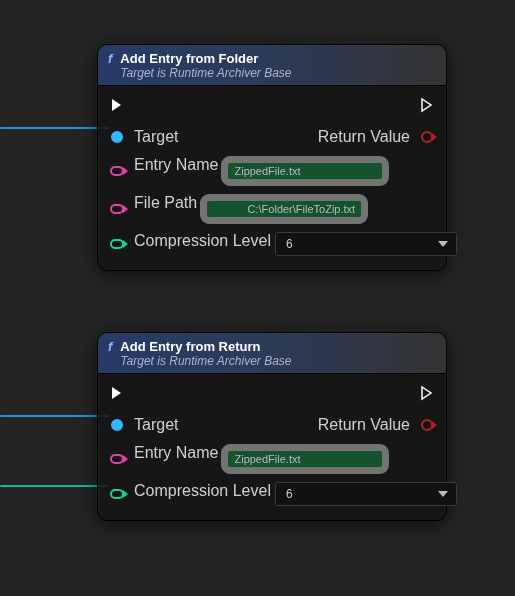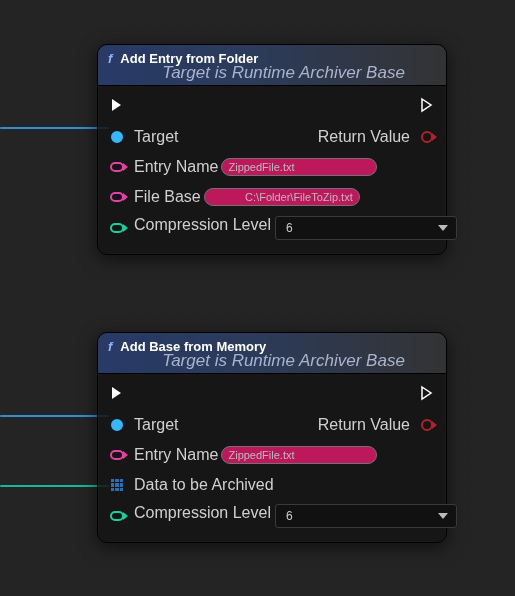--- a/index.html
+++ b/index.html
@@ -48,41 +48,41 @@
   .fn-icon {
     color:#8fb2ff;
     font-style: italic;
     font-weight:700;
     font-size:13px;
     line-height:14px;
     padding-top:1px;
   }
   .hdr-text { display:flex; flex-direction:column; }
   .hdr-title { color:#fff; font-weight:600; font-size:13px; line-height:15px; }
-  .hdr-sub   { color:#a9b4cc; font-style:italic; font-size:17px; line-height:14px;margin-left:42px; }
+  .hdr-sub   { color:#a9b4cc; font-style:italic; font-size:12px; line-height:14px; }
 
   .node-body { padding: 8px 10px 14px 10px; position:relative; }
 
   .row {
     position: relative;
     min-height: 22px;
     display:flex;
     align-items:center;
     margin-bottom: 8px;
   }
   .row.exec { justify-content: space-between; margin-bottom:10px; }
   .row .left { display:flex; align-items:center; gap:8px; flex:1; }
   .row .right { display:flex; align-items:center; gap:8px;padding-left:24px; }
 
   .label { color:#d0d0d0; font-size:16px; white-space:nowrap; }
 
   .stack { display:flex; flex-direction:row; gap:3px; }
   .field {
-    background:#be185d;
-    border:1px solid #737373;
+    background:#14532d;
+    border:7px solid #737373;
     border-radius:9px;
     color:#bbb;
     font-size:11px;
     padding:2px 6px;
     min-width: 78px;
     outline:none;
   }
   .dropdown {
     background:#111;
     border:1px solid #3a3a3a;
@@ -214,21 +214,21 @@
         </div>
       </div>
     </div>
 
     <div class="row">
       <div class="left">
         <div class="pin-slot">
             <span class="pill-pin"></span>
           </div>
         <div class="stack">
-          <span class="label">File Base</span>
+          <span class="label">File Path</span>
           <input class="field" style="min-width: 132px; text-align: right;" value="C:\Folder\FileToZip.txt">
         </div>
       </div>
     </div>
 
     <div class="row" style="margin-bottom:0;">
       <div class="left">
         <div class="pin-slot">
             <span class="pill-pin green"></span>
           </div>
@@ -241,21 +241,21 @@
         </div>
       </div>
     </div>
   </div>
 </div>
 
 <div class="node" style="left:97px; top:332px;">
   <div class="node-header">
     <span class="fn-icon">f</span>
     <div class="hdr-text">
-      <span class="hdr-title">Add Base from Memory</span>
+      <span class="hdr-title">Add Entry from Return</span>
       <span class="hdr-sub">Target is Runtime Archiver Base</span>
     </div>
   </div>
   <div class="node-body">
 
     <div class="row exec">
       <div class="left">
         <div class="pin-slot">
           <span class="exec-pin">
             <svg viewBox="0 0 16 16">
@@ -295,38 +295,20 @@
         <div class="pin-slot">
             <span class="pill-pin"></span>
           </div>
         <div class="stack">
           <span class="label">Entry Name</span>
           <input class="field" value="ZippedFile.txt" style="">
         </div>
       </div>
     </div>
 
-    <div class="row">
-      <div class="left">
-        <div class="pin-slot">
-          <span class="array-pin">
-            <span></span>
-              <span></span>
-              <span></span>
-              <span></span>
-              <span></span>
-              <span></span>
-              <span></span>
-              <span></span>
-              <span></span>
-          </span>
-        </div>
-        <span class="label">Data to be Archived</span>
-      </div>
-    </div>
 
     <div class="row" style="margin-bottom:0;">
       <div class="left">
         <div class="pin-slot">
             <span class="pill-pin green"></span>
           </div>
         <div class="stack" style="gap:4px;">
           <span class="label">Compression Level</span>
           <div class="dropdown">
             <span>6</span>

